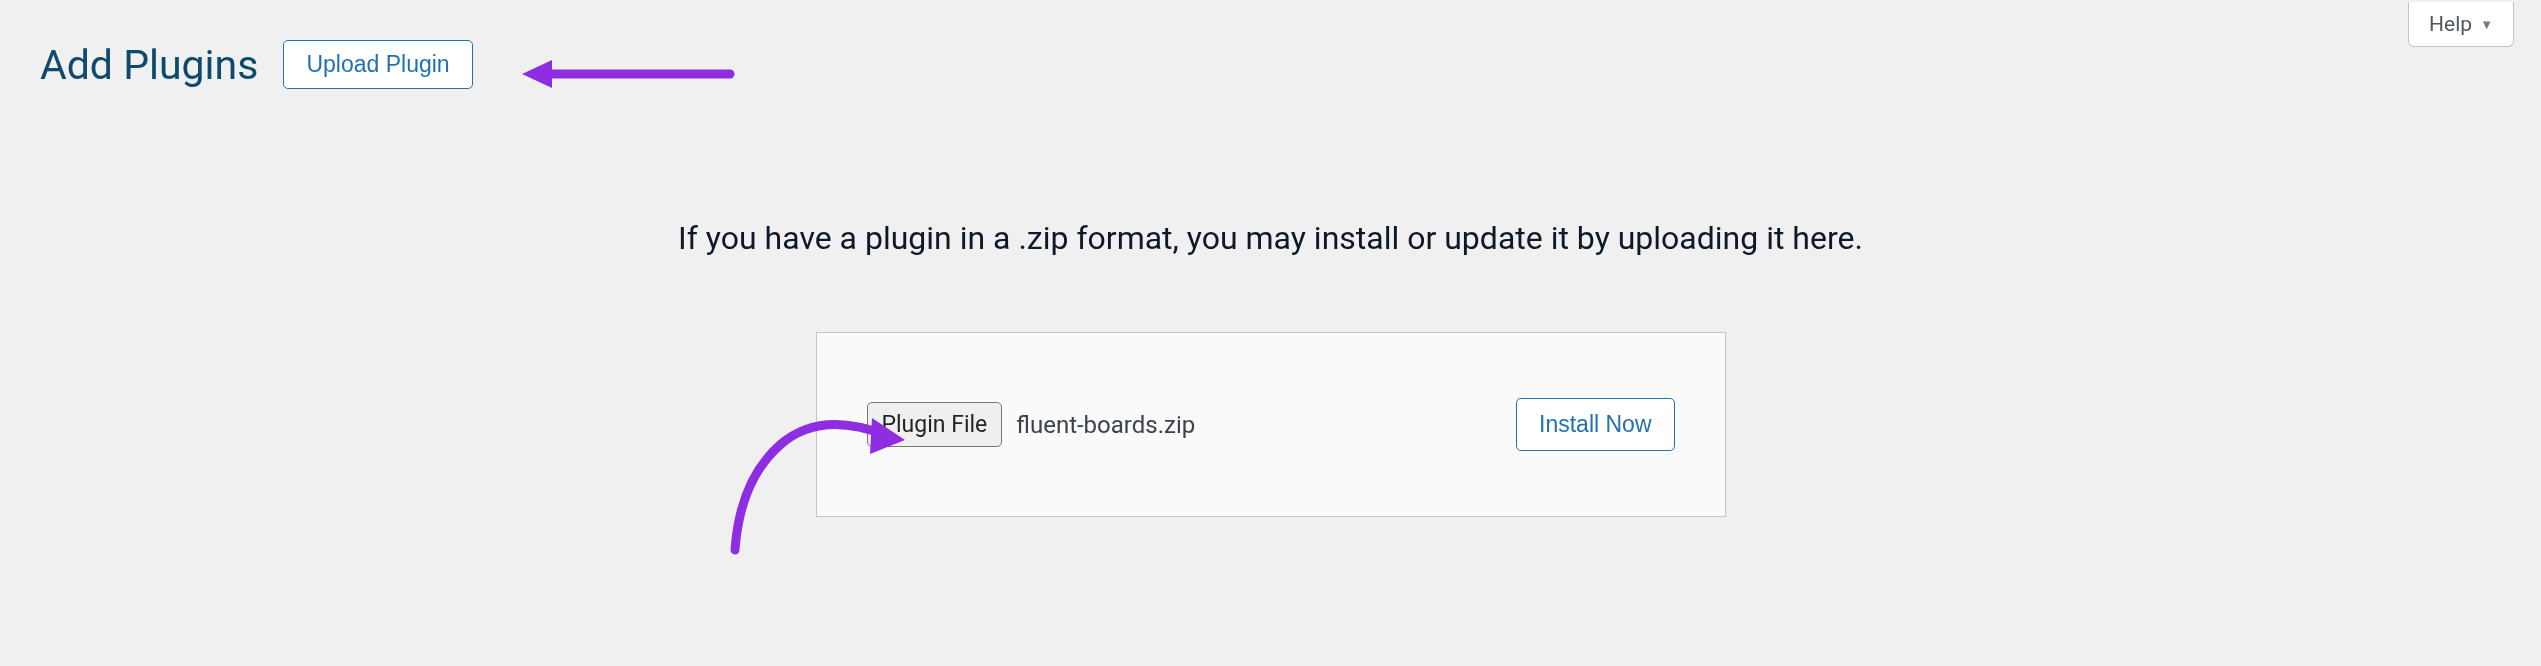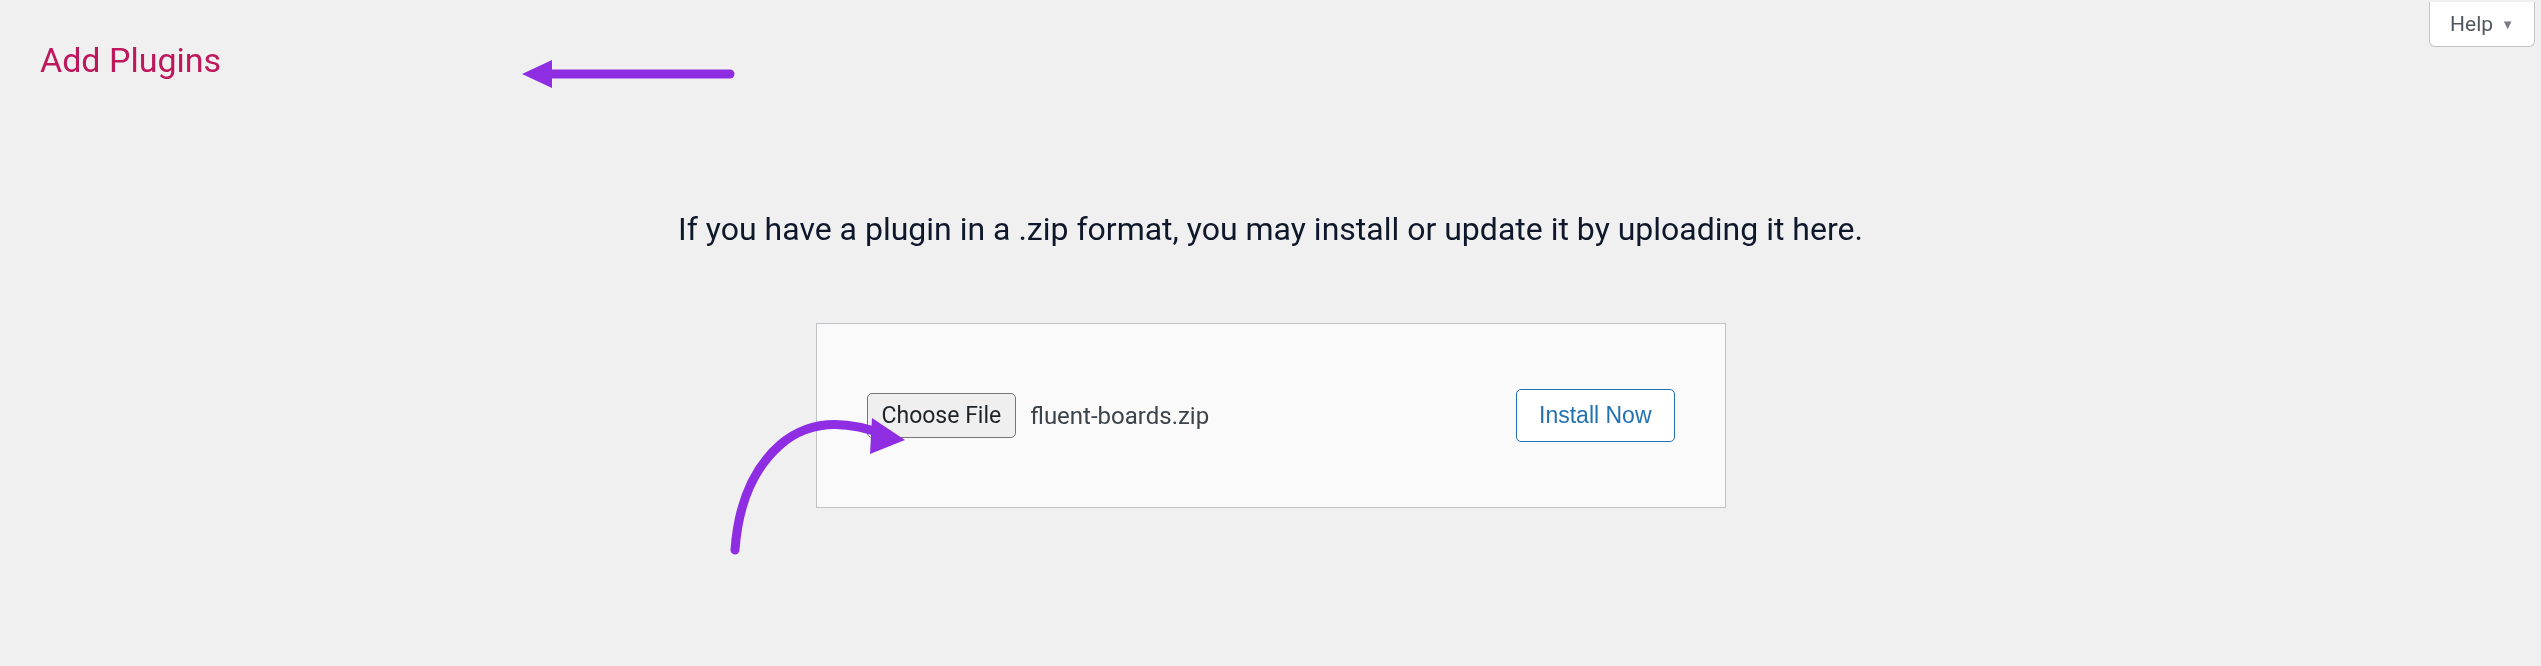--- a/index.html
+++ b/index.html
@@ -14,39 +14,39 @@
       height: 666px;
       position: relative;
       overflow: hidden;
     }
     .header-row {
       display: flex;
       align-items: center;
       padding: 40px 0 0 40px;
     }
     .page-title {
-      font-size: 34px;
+      font-size: 41px;
       font-weight: 400;
-      color: #be185d;
+      color: #0c4a6e;
       margin-right: 25px;
     }
     .upload-plugin-btn {
       border: 1.5px solid #2271b1;
       background: #fff;
       color: #2271b1;
       font-size: 23px;
       padding: 10px 22px;
       border-radius: 5px;
       cursor: pointer;
       font-weight: 400;
     }
     .help-tab {
       position: absolute;
       top: 2px;
-      right: 6px;
+      right: 27px;
       background: #fff;
       border: 1px solid #c3c4c7;
       border-top: none;
       border-radius: 0 0 6px 6px;
       padding: 10px 20px;
       color: #50575e;
       font-size: 21px;
       display: flex;
       align-items: center;
       gap: 8px;
@@ -119,27 +119,28 @@
 </head>
 <body>
 
 <div class="help-tab">
   <span>Help</span>
   <span class="help-caret">▼</span>
 </div>
 
 <div class="header-row">
   <h1 class="page-title">Add Plugins</h1>
+  <button class="upload-plugin-btn">Upload Plugin</button>
 </div>
 
 <p class="instruction">If you have a plugin in a .zip format, you may install or update it by uploading it here.</p>
 
 <div class="upload-box">
   <div class="file-group">
-    <button class="choose-file-btn">Choose File</button>
+    <button class="choose-file-btn">Plugin File</button>
     <span class="filename">fluent-boards.zip</span>
   </div>
   <button class="install-btn">Install Now</button>
 </div>
 
 <svg class="arrow-straight" width="220" height="40">
   <line x1="210" y1="20" x2="25" y2="20" stroke="#8e2de2" stroke-width="9" stroke-linecap="round"></line>
   <polygon points="2,20 32,6 32,34" fill="#8e2de2"></polygon>
 </svg>
 

